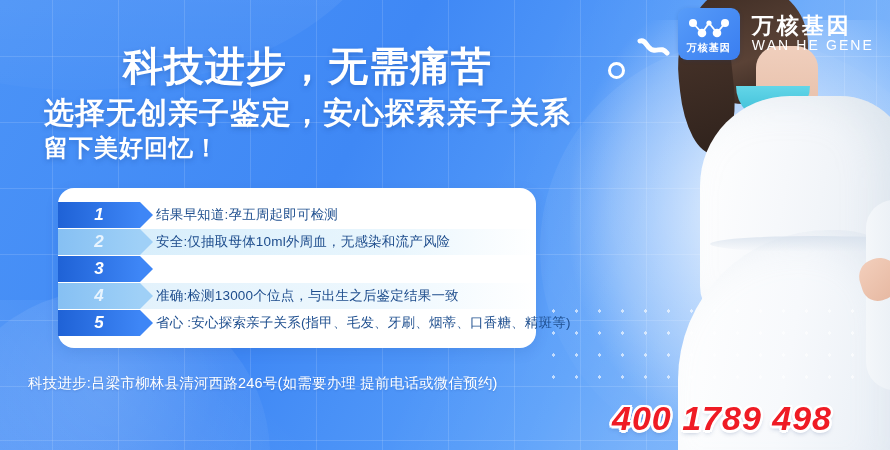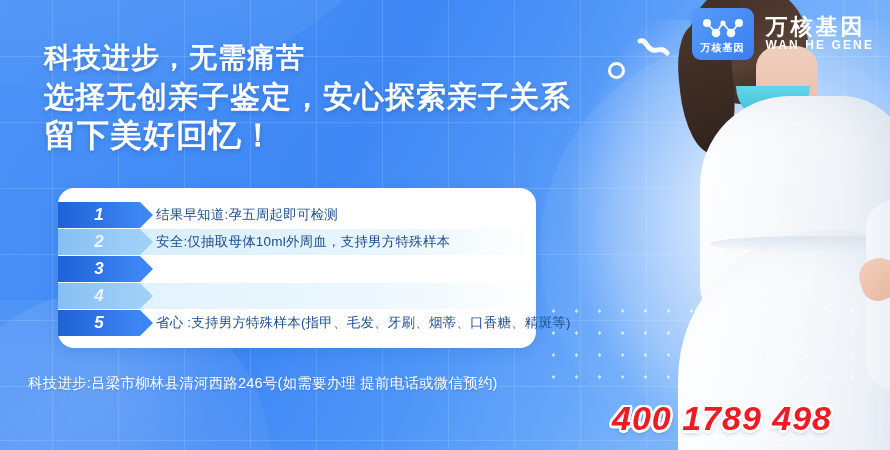--- a/index.html
+++ b/index.html
@@ -109,32 +109,32 @@
     width:62px;height:52px;border-radius:9px;
     background:linear-gradient(135deg,#579cf9,#3a7ef0);
     display:flex;flex-direction:column;align-items:center;justify-content:center;gap:1px;
     box-shadow:0 1px 4px rgba(20,60,130,.18);
   }
   .logo-mark svg{display:block;}
   .logo-mark-text{
     font-size:10px;color:#ffffff;font-weight:bold;letter-spacing:1px;line-height:1;
   }
   .logo-cn{font-size:22px;font-weight:bold;color:#ffffff;letter-spacing:3px;line-height:1.05;}
-  .logo-en{font-size:12px;font-weight:bold;color:#ffffff;letter-spacing:2.1px;line-height:1.2;}
+  .logo-en{font-size:14px;font-weight:normal;color:#ffffff;letter-spacing:2.1px;line-height:1.2;}
 
   
   .headline{position:absolute;left:44px;top:40px;}
   .hl{
     color:#ffffff;font-weight:bold;letter-spacing:1px;
     text-shadow:0 2px 5px rgba(24,70,150,.35);
     line-height:1.32;white-space:nowrap;
   }
-  .hl1{font-size:28px;}
+  .hl1{font-size:40px;text-align:center;}
   .hl2{font-size:30px;font-family:Liberation Serif, serif;}
-  .hl3{font-size:32px;font-family:Liberation Mono, monospace;}
+  .hl3{font-size:24px;}
 
   
   .card{
     position:absolute;left:58px;top:188px;width:478px;height:160px;
     background:#ffffff;border-radius:16px;
     box-shadow:0 4px 14px rgba(20,60,140,.12);
   }
   .rows{position:absolute;left:0;top:14px;width:100%;}
   .row{
     position:relative;height:26px;display:flex;align-items:center;margin-bottom:1px;
@@ -239,37 +239,38 @@
         <div class="row">
           <div class="badge dark">
             <span>1</span>
           </div>
           <div class="row-text">结果早知道:孕五周起即可检测</div>
         </div>
         <div class="row alt">
           <div class="badge light">
             <span>2</span>
           </div>
-          <div class="row-text">安全:仅抽取母体10ml外周血，支持男方特殊样本</div>
+          <div class="row-text">安全:仅抽取母体10ml外周血，无感染和流产风险</div>
         </div>
         <div class="row">
           <div class="badge dark">
             <span>3</span>
           </div>
         </div>
         <div class="row alt2">
           <div class="badge light">
             <span>4</span>
           </div>
+          <div class="row-text">准确:检测13000个位点，与出生之后鉴定结果一致</div>
         </div>
         <div class="row">
           <div class="badge dark">
             <span>5</span>
           </div>
-          <div class="row-text">省心 :支持男方特殊样本(指甲、毛发、牙刷、烟蒂、口香糖、精斑等)</div>
+          <div class="row-text">省心 :安心探索亲子关系(指甲、毛发、牙刷、烟蒂、口香糖、精斑等)</div>
         </div>
       </div>
   </div>
 
   <div class="address">科技进步:吕梁市柳林县清河西路246号(如需要办理 提前电话或微信预约)</div>
   <div class="phone">400 1789 498</div>
 
 </div>
 
 </body></html>

